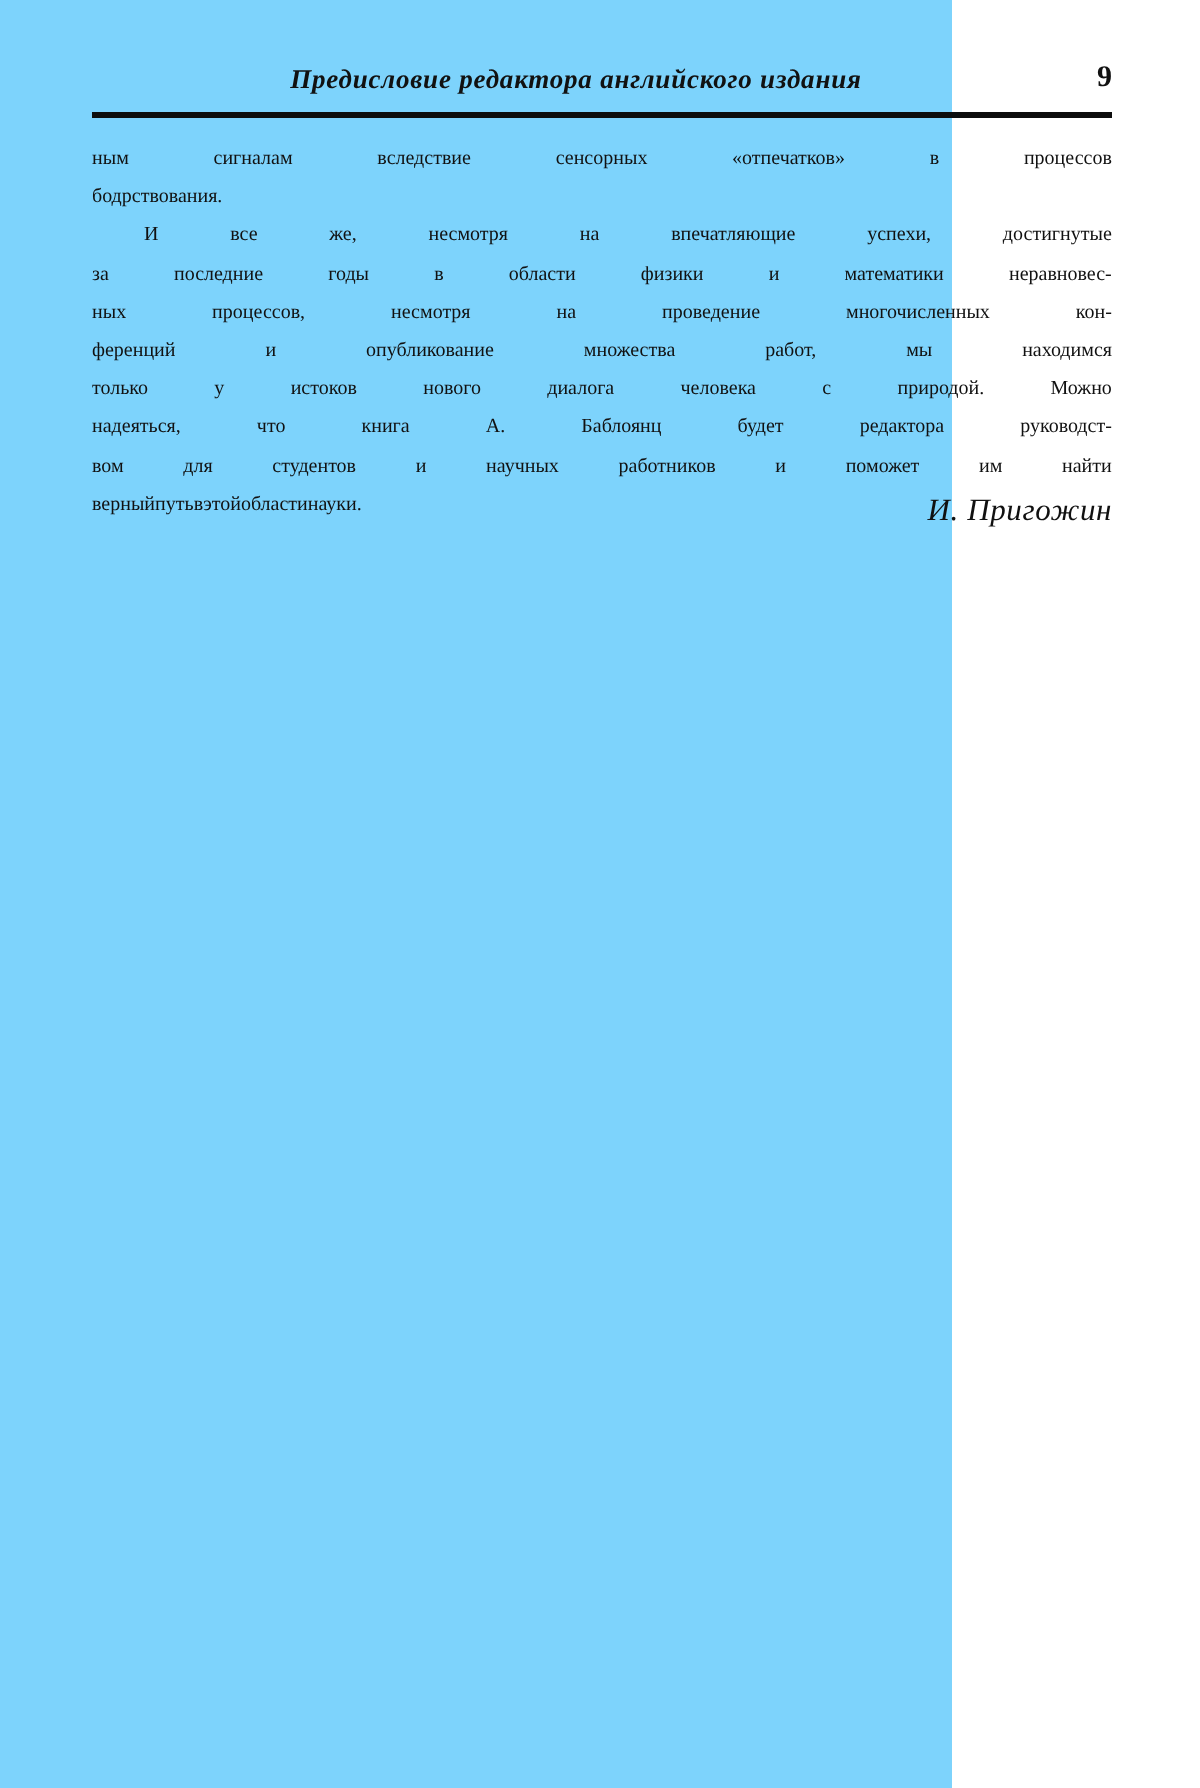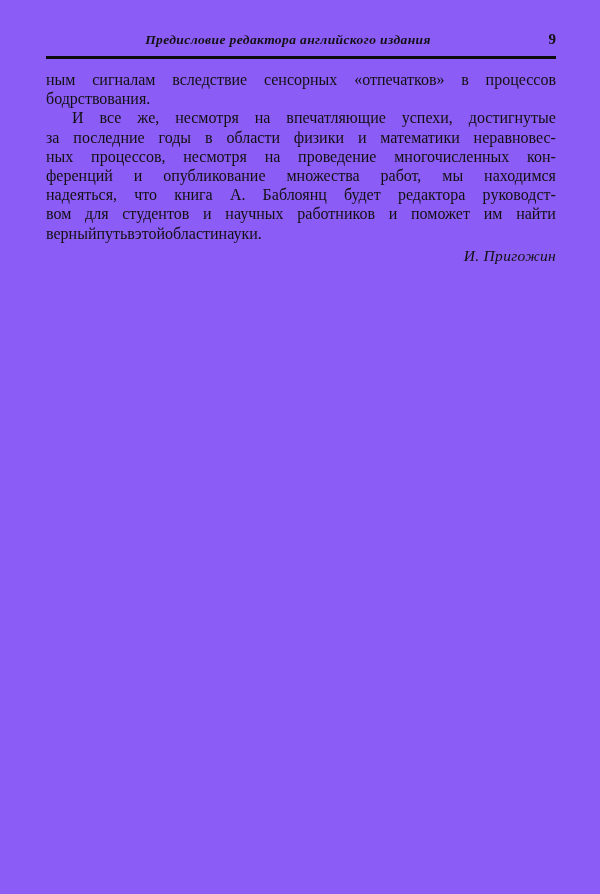--- a/index.html
+++ b/index.html
@@ -13,23 +13,23 @@
     position: relative;
     font-family: "Liberation Serif", "DejaVu Serif", serif;
     color: #111111;
     overflow: hidden;
   }
 
   .page {
     position: absolute;
     left: 0;
     top: 0;
-    width: 600px;
+    width: 476px;
     height: 894px;
-    background: #8b5cf6;
+    background: #7dd3fc;
   }
 
   
   .header-block {
     position: absolute;
     left: 46px;
     top: 32px;
     width: 510px;
   }
   .header-row {
@@ -69,21 +69,21 @@
 
   
   .body-text {
     position: absolute;
     left: 46px;
     top: 70px;
     width: 510px;
   }
   .line {
     display: flex;
-    font-size: 16px;
+    font-size: 10px;
     line-height: 19.2px;
     height: 19.2px;
     white-space: pre;
     overflow: visible;
     text-align: right;
   }
   
   .line.justify {
     justify-content: space-between;
   }
@@ -123,20 +123,21 @@
   </div>
   <div class="header-rule"></div>
 
   <div class="body-text" id="body-text">
       <div class="line justify"><span class="w">ным</span><span class="w">сигналам</span><span class="w">вследствие</span><span class="w">сенсорных</span><span class="w">«отпечатков»</span><span class="w">в</span><span class="w">процессов</span></div>
       <div class="line flush"><span class="w">бодрствования.</span></div>
       <div class="line justify indent"><span class="w">И</span><span class="w">все</span><span class="w">же,</span><span class="w">несмотря</span><span class="w">на</span><span class="w">впечатляющие</span><span class="w">успехи,</span><span class="w">достигнутые</span></div>
       <div class="line justify"><span class="w">за</span><span class="w">последние</span><span class="w">годы</span><span class="w">в</span><span class="w">области</span><span class="w">физики</span><span class="w">и</span><span class="w">математики</span><span class="w">неравновес-</span></div>
       <div class="line justify"><span class="w">ных</span><span class="w">процессов,</span><span class="w">несмотря</span><span class="w">на</span><span class="w">проведение</span><span class="w">многочисленных</span><span class="w">кон-</span></div>
       <div class="line justify"><span class="w">ференций</span><span class="w">и</span><span class="w">опубликование</span><span class="w">множества</span><span class="w">работ,</span><span class="w">мы</span><span class="w">находимся</span></div>
+      <div class="line justify"><span class="w">только</span><span class="w">у</span><span class="w">истоков</span><span class="w">нового</span><span class="w">диалога</span><span class="w">человека</span><span class="w">с</span><span class="w">природой.</span><span class="w">Можно</span></div>
       <div class="line justify"><span class="w">надеяться,</span><span class="w">что</span><span class="w">книга</span><span class="w">А.</span><span class="w">Баблоянц</span><span class="w">будет</span><span class="w">редактора</span><span class="w">руководст-</span></div>
       <div class="line justify"><span class="w">вом</span><span class="w">для</span><span class="w">студентов</span><span class="w">и</span><span class="w">научных</span><span class="w">работников</span><span class="w">и</span><span class="w">поможет</span><span class="w">им</span><span class="w">найти</span></div>
       <div class="line flush"><span class="w">верный</span><span class="w">путь</span><span class="w">в</span><span class="w">этой</span><span class="w">области</span><span class="w">науки.</span></div>
     </div>
 
   <div class="signature">И. Пригожин</div>
 
 </div>
 
 </body></html>

